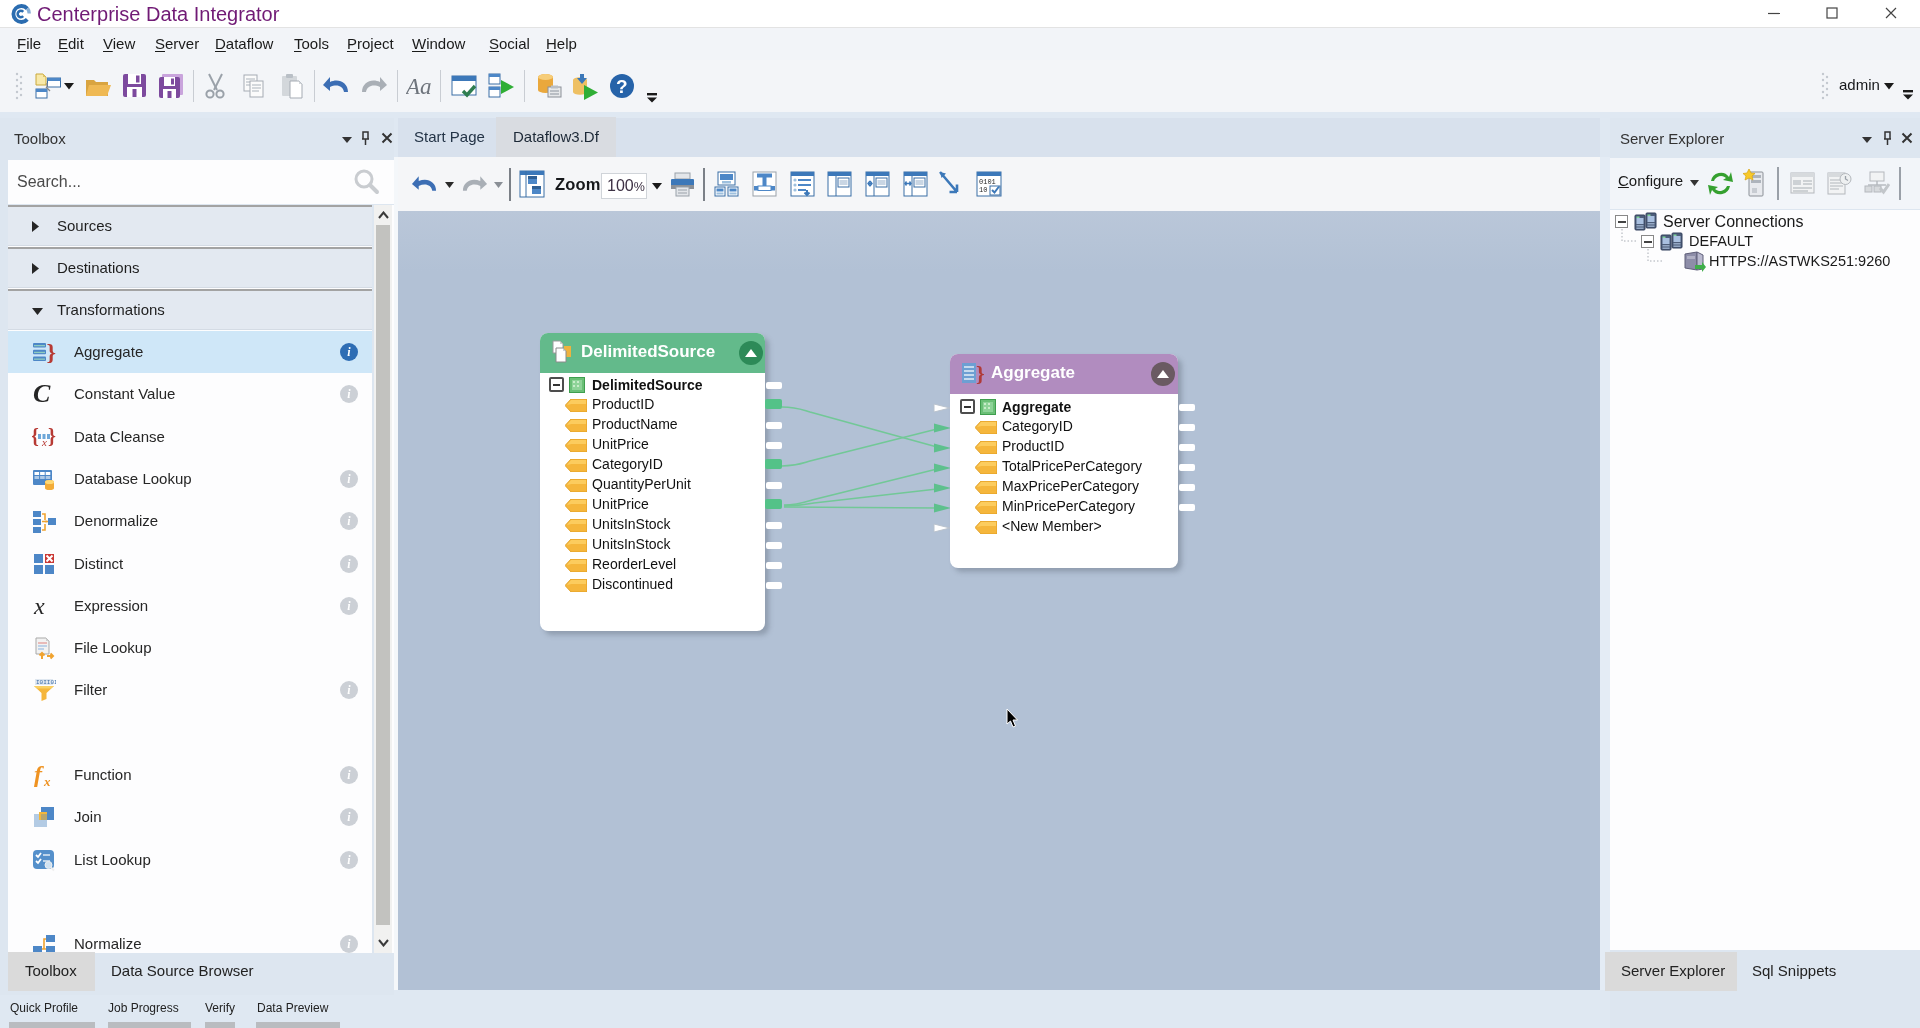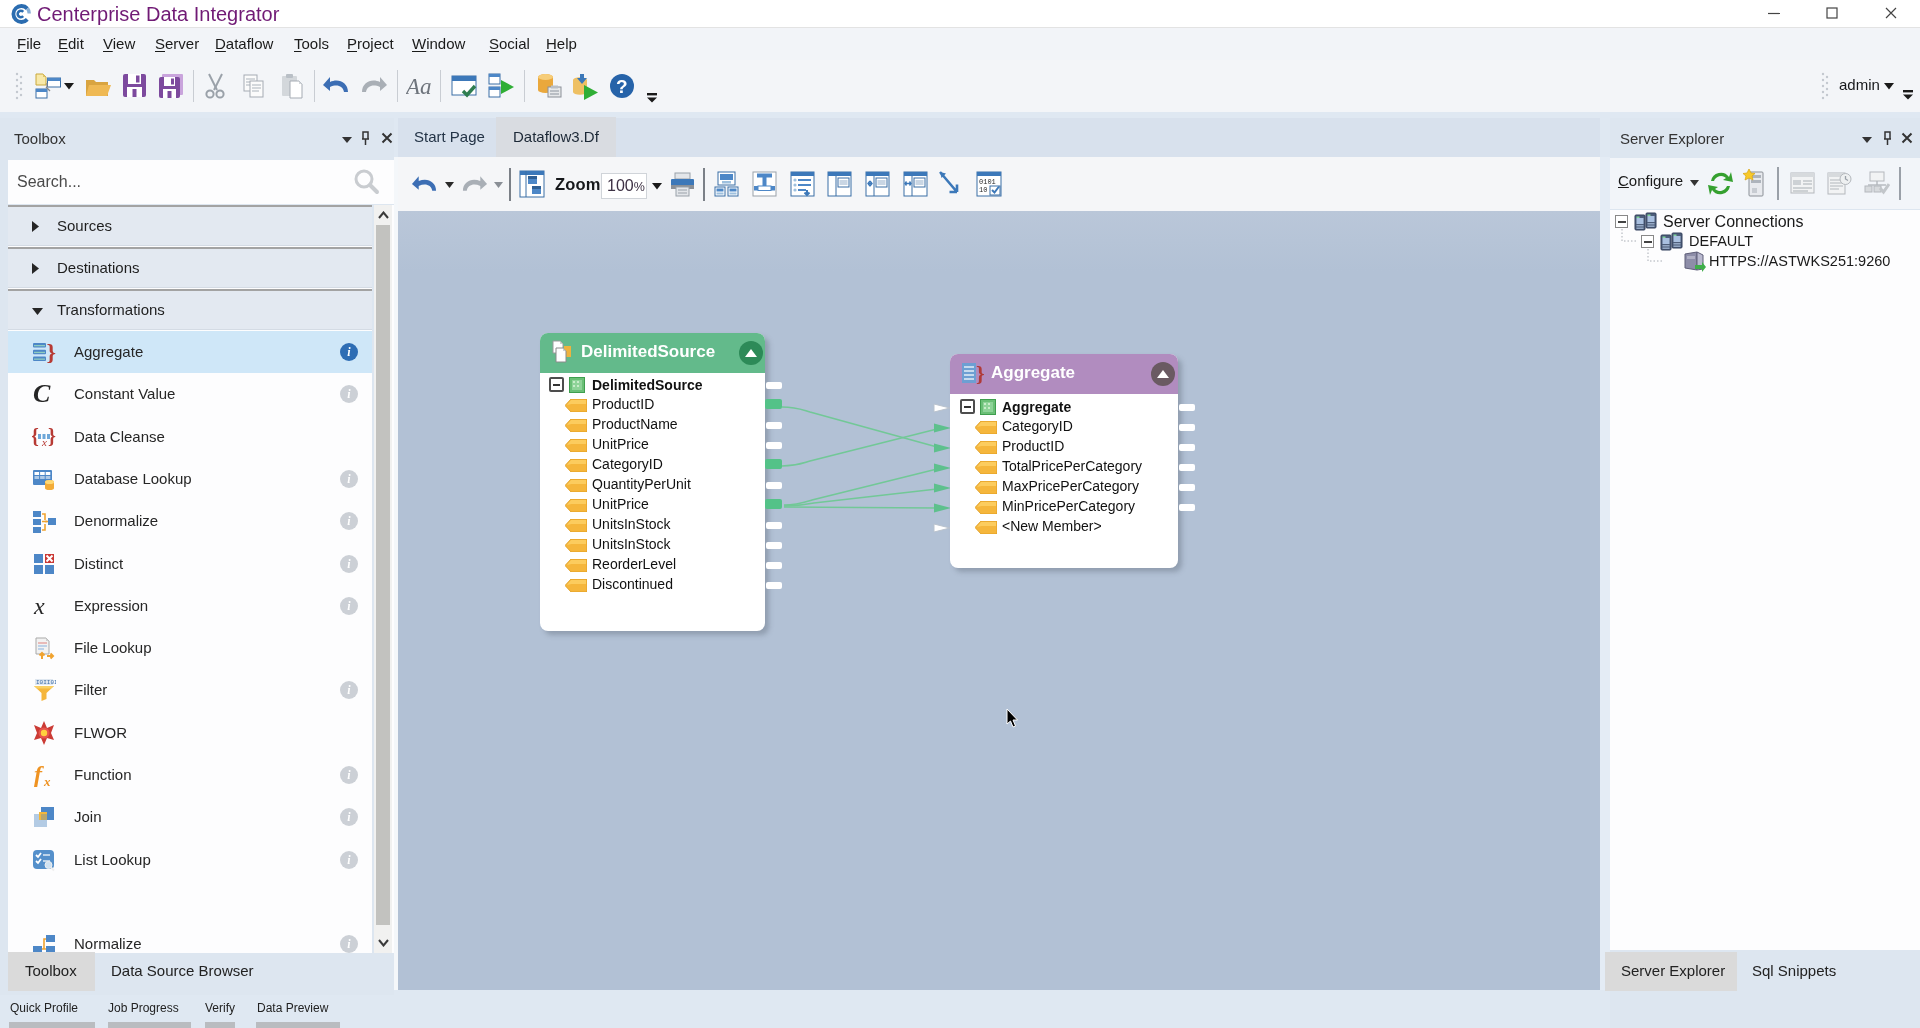--- a/index.html
+++ b/index.html
@@ -378,30 +378,20 @@
       <svg class="ic" viewBox="0 0 24 24">
           <rect x="3" y="1" width="18" height="6" fill="#dfe7f0"></rect>
           <g font-family="Liberation Mono" font-size="6" fill="#3d6ea8">
             <text x="4" y="6">I0II0I</text>
           </g>
           <path d="M2 8 L22 8 L14.5 15 L14.5 21 L9.5 23 L9.5 15 Z" fill="#f5b63c"></path>
           <path d="M2 8 L22 8 L19 10.5 L5 10.5 Z" fill="#fad063"></path>
         </svg>
       <div class="itxt">Filter</div>
       <div class="info">i</div>
-    </div>
-    <div class="titem" style="top:507px">
-      <svg class="ic" viewBox="0 0 24 24">
-          <g fill="#cb3b35">
-            <path d="M12 0 L15 7 L22 4 L19 12 L22 19 L15 17 L12 24 L9 17 L2 19 L5 12 L2 4 L9 7 Z"></path>
-          </g>
-          <circle cx="12" cy="12" r="5.5" fill="#e8554d"></circle>
-          <circle cx="12" cy="12" r="3.2" fill="#ffd23e"></circle>
-        </svg>
-      <div class="itxt">FLWOR</div>
     </div>
     <div class="titem" style="top:549px">
       <svg class="ic" viewBox="0 0 24 24">
           <text x="2" y="19" font-family="Liberation Serif" font-size="24" font-style="italic" font-weight="bold" fill="#ef9322">f</text>
           <text x="12" y="23" font-family="Liberation Serif" font-size="13" font-style="italic" font-weight="bold" fill="#ef9322">x</text>
         </svg>
       <div class="itxt">Function</div>
       <div class="info">i</div>
     </div>
     <div class="titem" style="top:591px">

